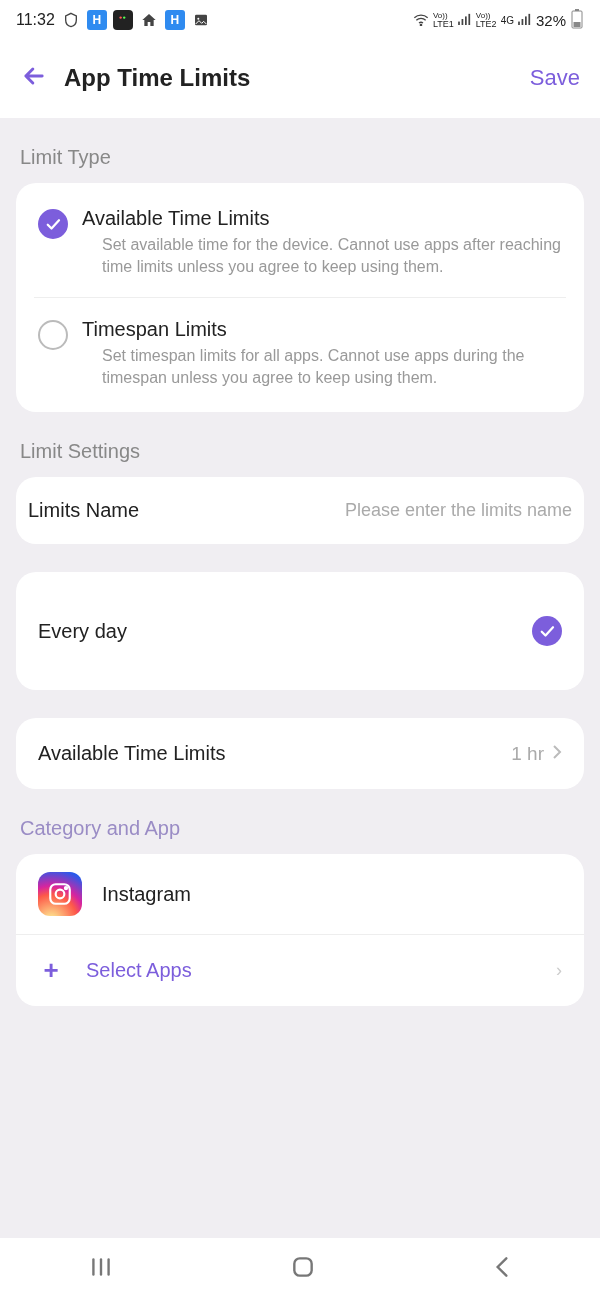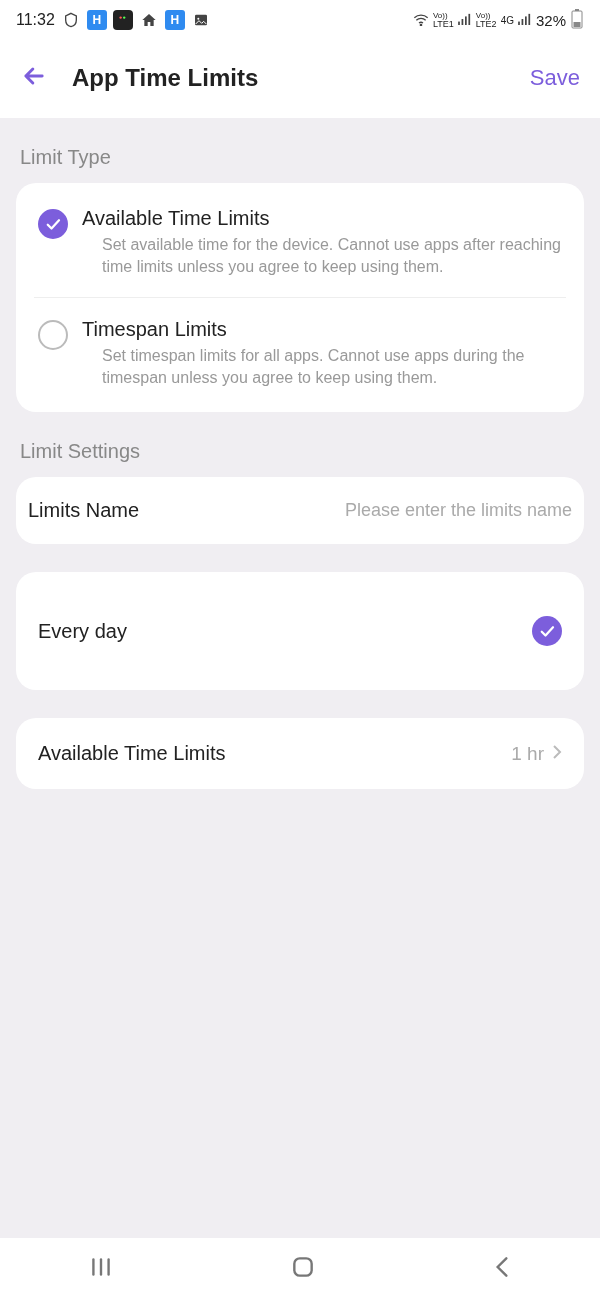--- a/index.html
+++ b/index.html
@@ -30,21 +30,21 @@
       display: flex;
       align-items: center;
       padding: 22px 20px 24px 20px;
     }
     .back-arrow { color: #7c5edc; }
     .header-title {
       flex: 1;
       font-size: 24px;
       font-weight: bold;
       color: #222;
-      margin-left: 24px;
+      margin-left: 16px;
     }
     .save-btn {
       color: #7c5edc;
       font-size: 22px;
       background: none;
       border: none;
       font-family: inherit;
       cursor: pointer;
     }
     .content { padding: 0 16px; }
@@ -298,21 +298,39 @@
     <span class="limit-value">
       <span>1 hr</span>
       <span>
         <svg width="10" height="16" viewBox="0 0 10 16" fill="none" stroke="#bbb" stroke-width="2">
             <polyline points="2 2 8 8 2 14"></polyline>
           </svg>
       </span>
     </span>
   </div>
 
-
+  <div class="section-label" style="color:#9a8cc5">Category and App</div>
+
+  <div class="category-card">
+    <div class="app-row">
+      <div class="app-icon">
+        <svg width="26" height="26" viewBox="0 0 24 24" fill="none" stroke="#fff" stroke-width="2">
+            <rect x="3" y="3" width="18" height="18" rx="5"></rect>
+            <circle cx="12" cy="12" r="4"></circle>
+            <circle cx="17.5" cy="6.5" r="1" fill="#fff"></circle>
+          </svg>
+      </div>
+      <span class="app-name">Instagram</span>
+    </div>
+    <div class="select-row">
+      <span class="plus">+</span>
+      <span class="select-label">Select Apps</span>
+      <span class="chev">›</span>
+    </div>
+  </div>
 
 </div>
 
 <div class="nav-bar">
   <span>
     <svg width="26" height="22" viewBox="0 0 24 20" stroke="#777" stroke-width="2.2" stroke-linecap="round">
         <line x1="5" y1="3" x2="5" y2="17"></line>
         <line x1="12" y1="3" x2="12" y2="17"></line>
         <line x1="19" y1="3" x2="19" y2="17"></line>
       </svg>

